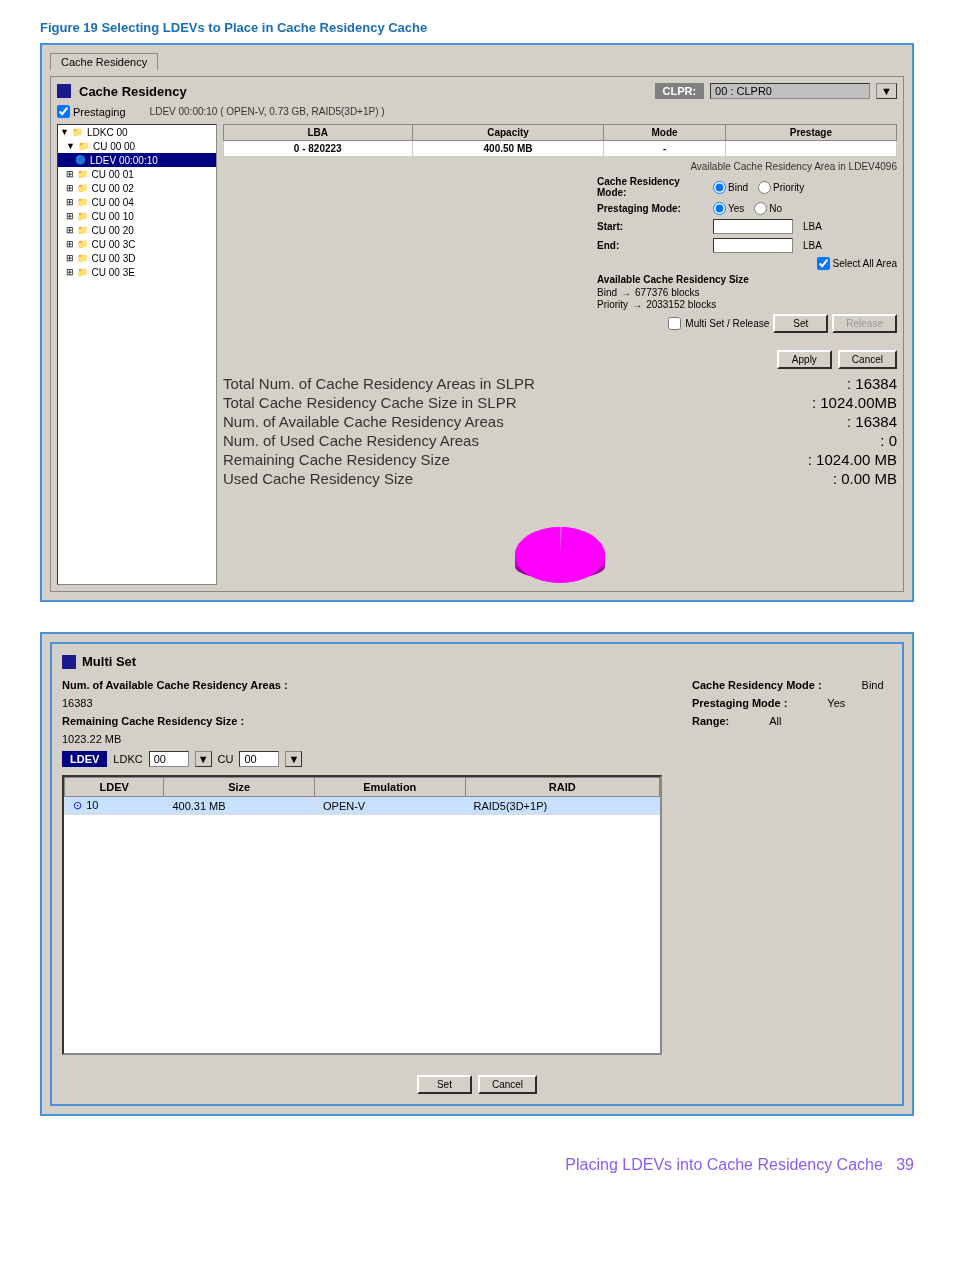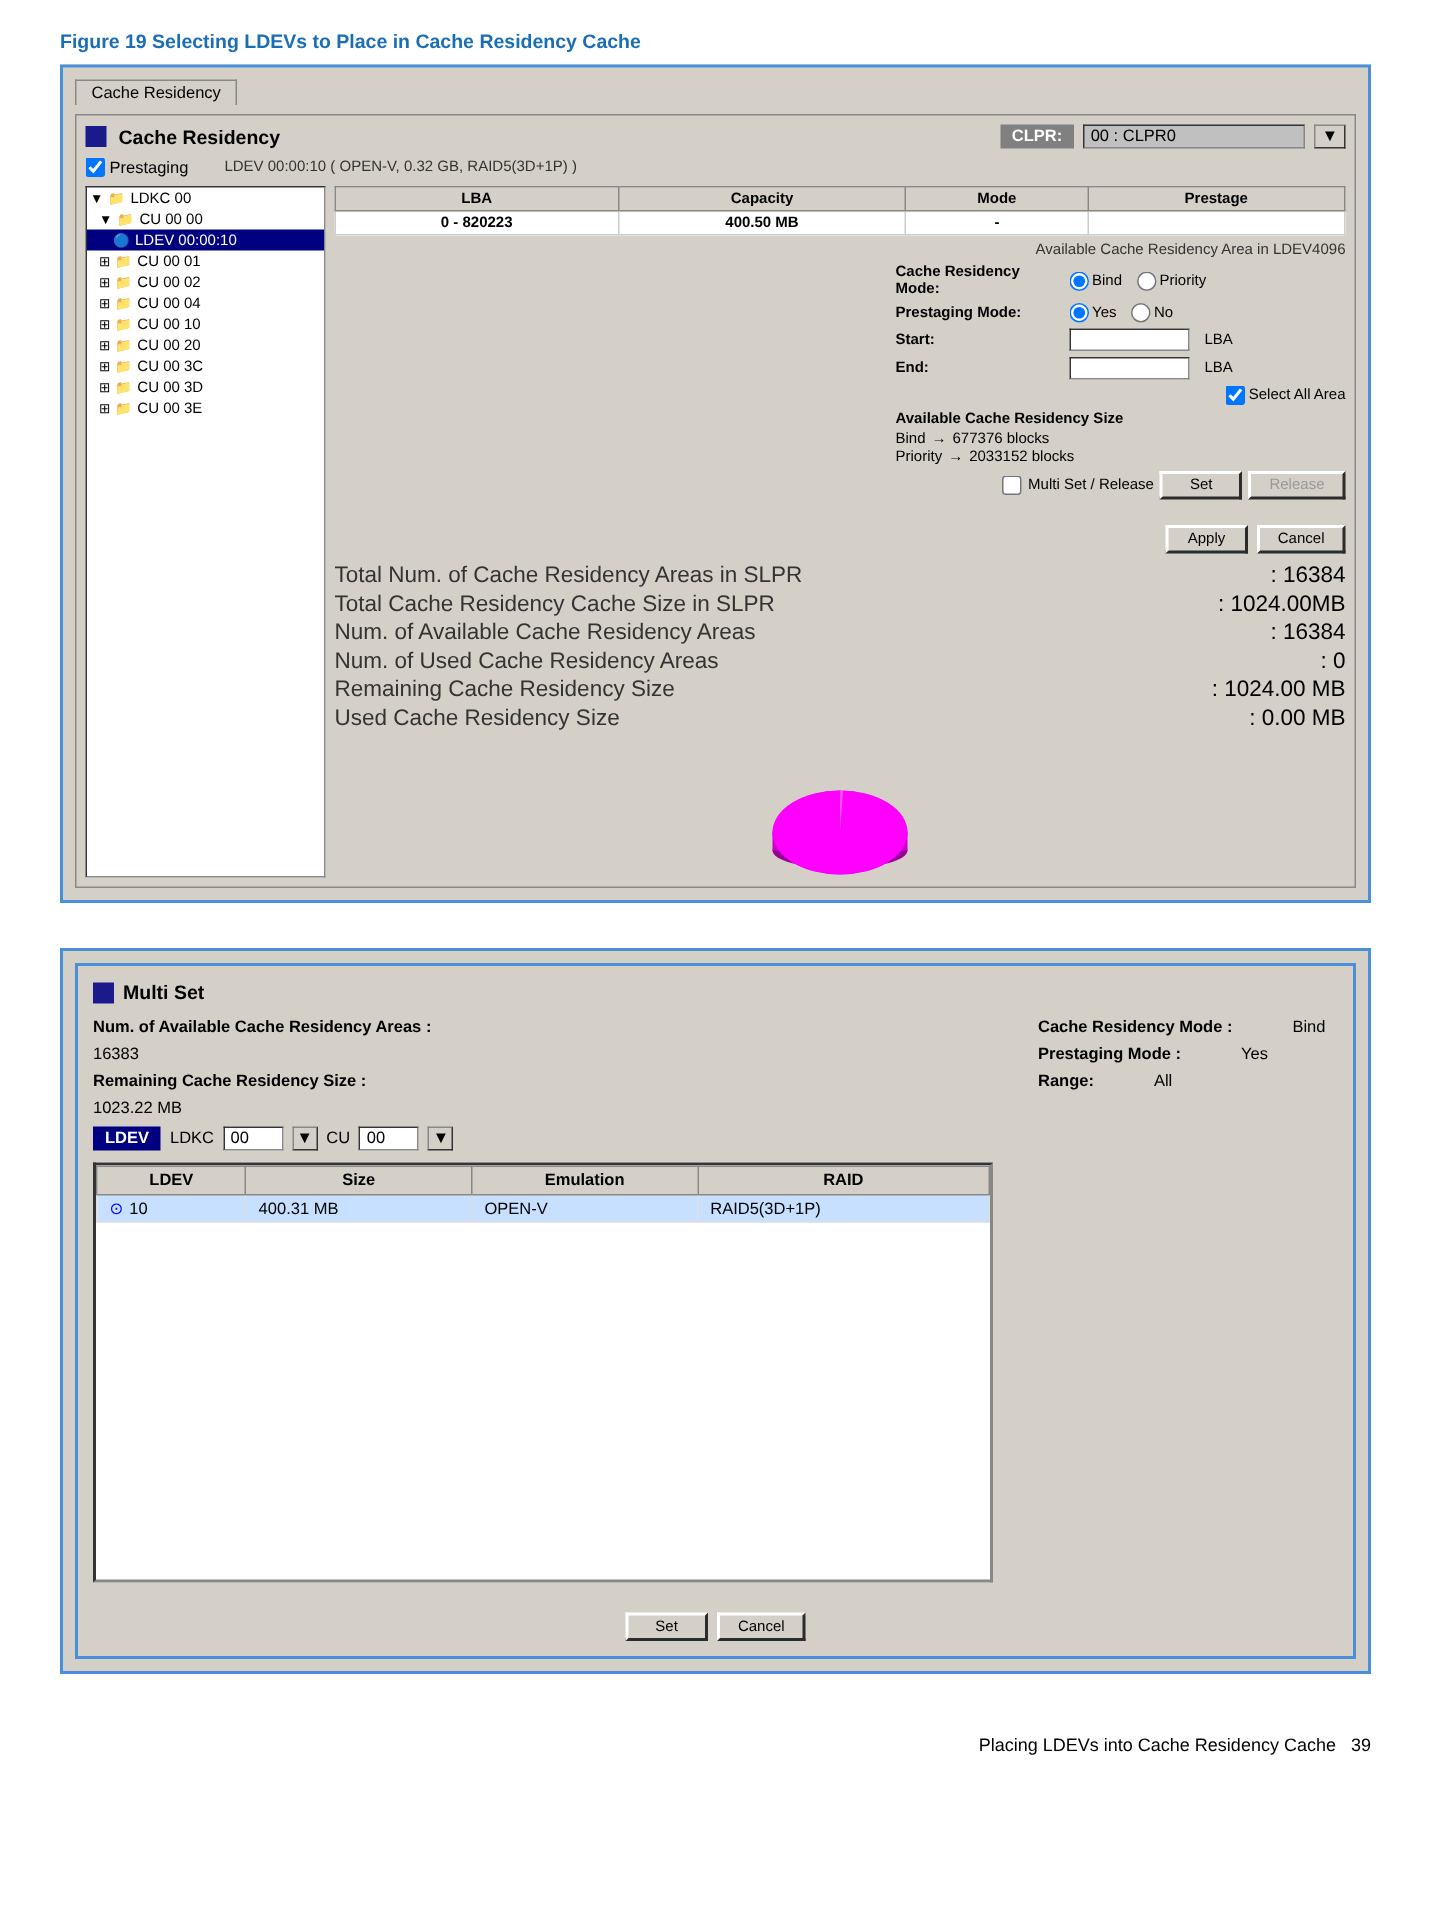--- a/index.html
+++ b/index.html
@@ -69,21 +69,21 @@
       color: white;
       padding: 2px 8px;
       font-size: 11px;
       font-weight: bold;
     }
 
     .clpr-input {
       background: #c0c0c0;
       border: 1px inset #888;
       padding: 1px 4px;
-      width: 148px;
+      width: 160px;
       font-size: 11px;
     }
 
     .dropdown-arrow {
       background: #d4d0c8;
       border: 1px outset #888;
       padding: 1px 4px;
     }
 
     .prestaging-row {
@@ -422,22 +422,22 @@
 
     .ms-right-info {
       min-width: 200px;
     }
 
     .page-footer {
       display: flex;
       justify-content: flex-end;
       align-items: center;
       margin-top: 40px;
-      font-size: 12px;
-      color: #000000;
+      font-size: 16px;
+      color: #8b5cf6;
     }
 
     
     .pie-svg {
       width: 120px;
       height: 90px;
     }
   </style>
 </head>
 <body>
@@ -462,21 +462,21 @@
           <input class="clpr-input" readonly="" value="00 : CLPR0" style="">
           <span class="dropdown-arrow">▼</span>
         </div>
       </div>
 
       <div class="prestaging-row">
         <label class="checkbox-label">
           <input type="checkbox" checked="" style="">
           <span>Prestaging</span>
         </label>
-        <span class="ldev-info" style="margin-left: 20px;">LDEV 00:00:10 ( OPEN-V, 0.32 GB, RAID5(3D+1P) )</span>
+        <span class="ldev-info" style="margin-left: 20px;">LDEV 00:00:10 ( OPEN-V, 0.73 GB, RAID5(3D+1P) )</span>
       </div>
 
       <div class="main-content">
 
         <div class="tree-panel">
           <div class="tree-item">
             <span style="font-size:9px;">▼</span>
             <span class="tree-icon">📁</span>
             <span>LDKC 00</span>
           </div>

